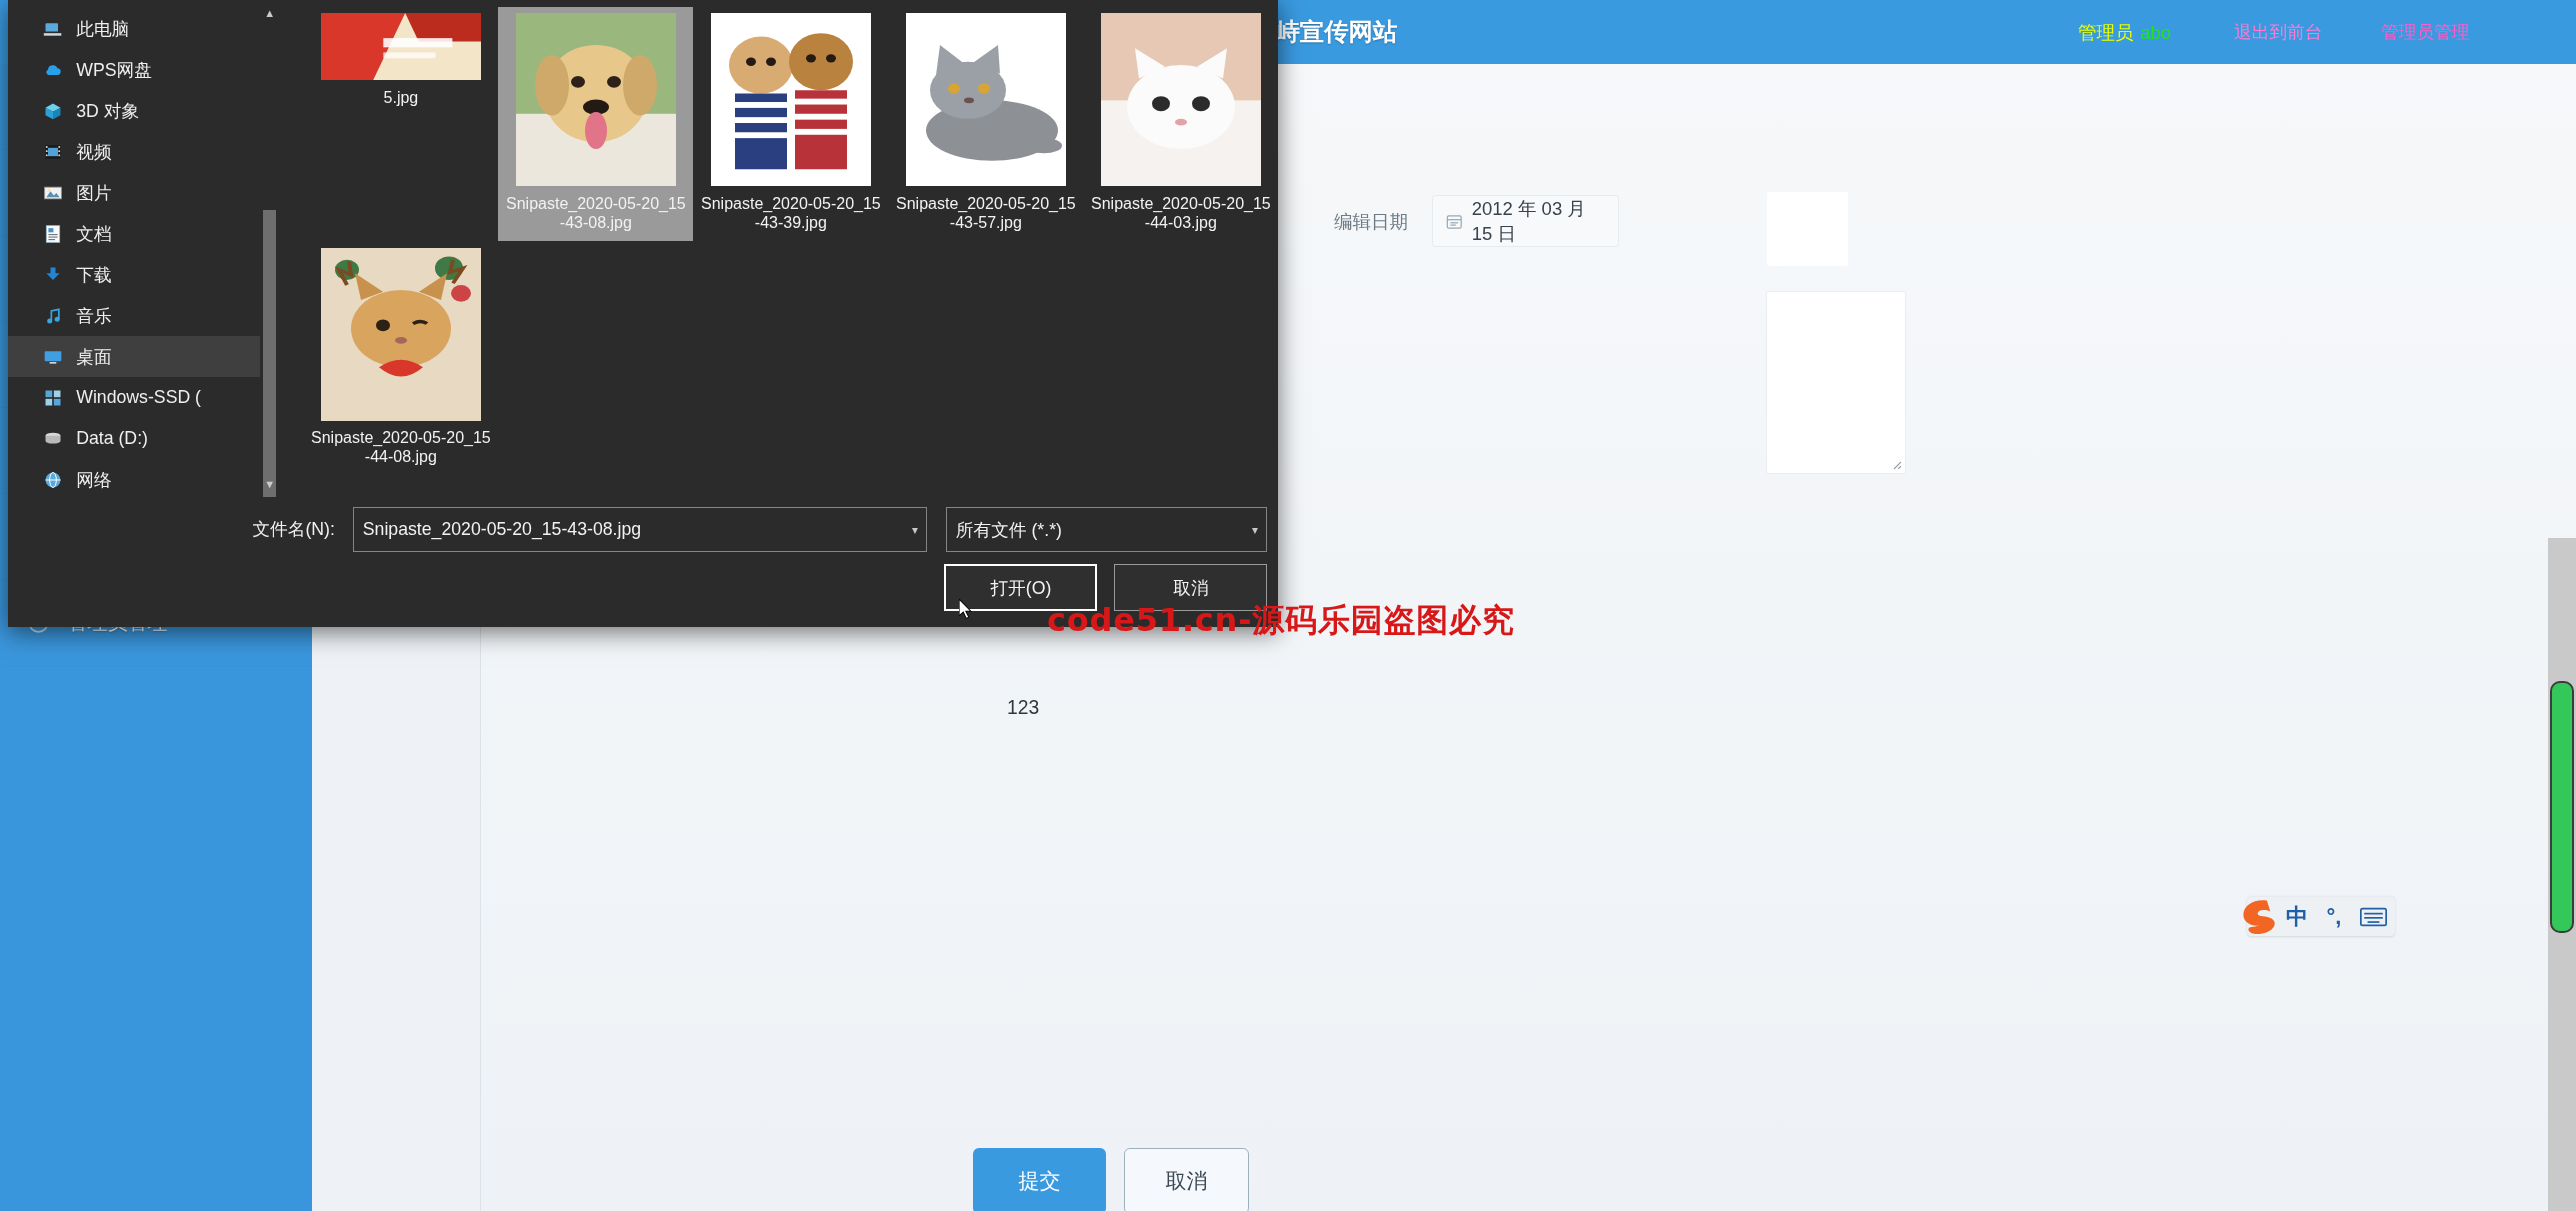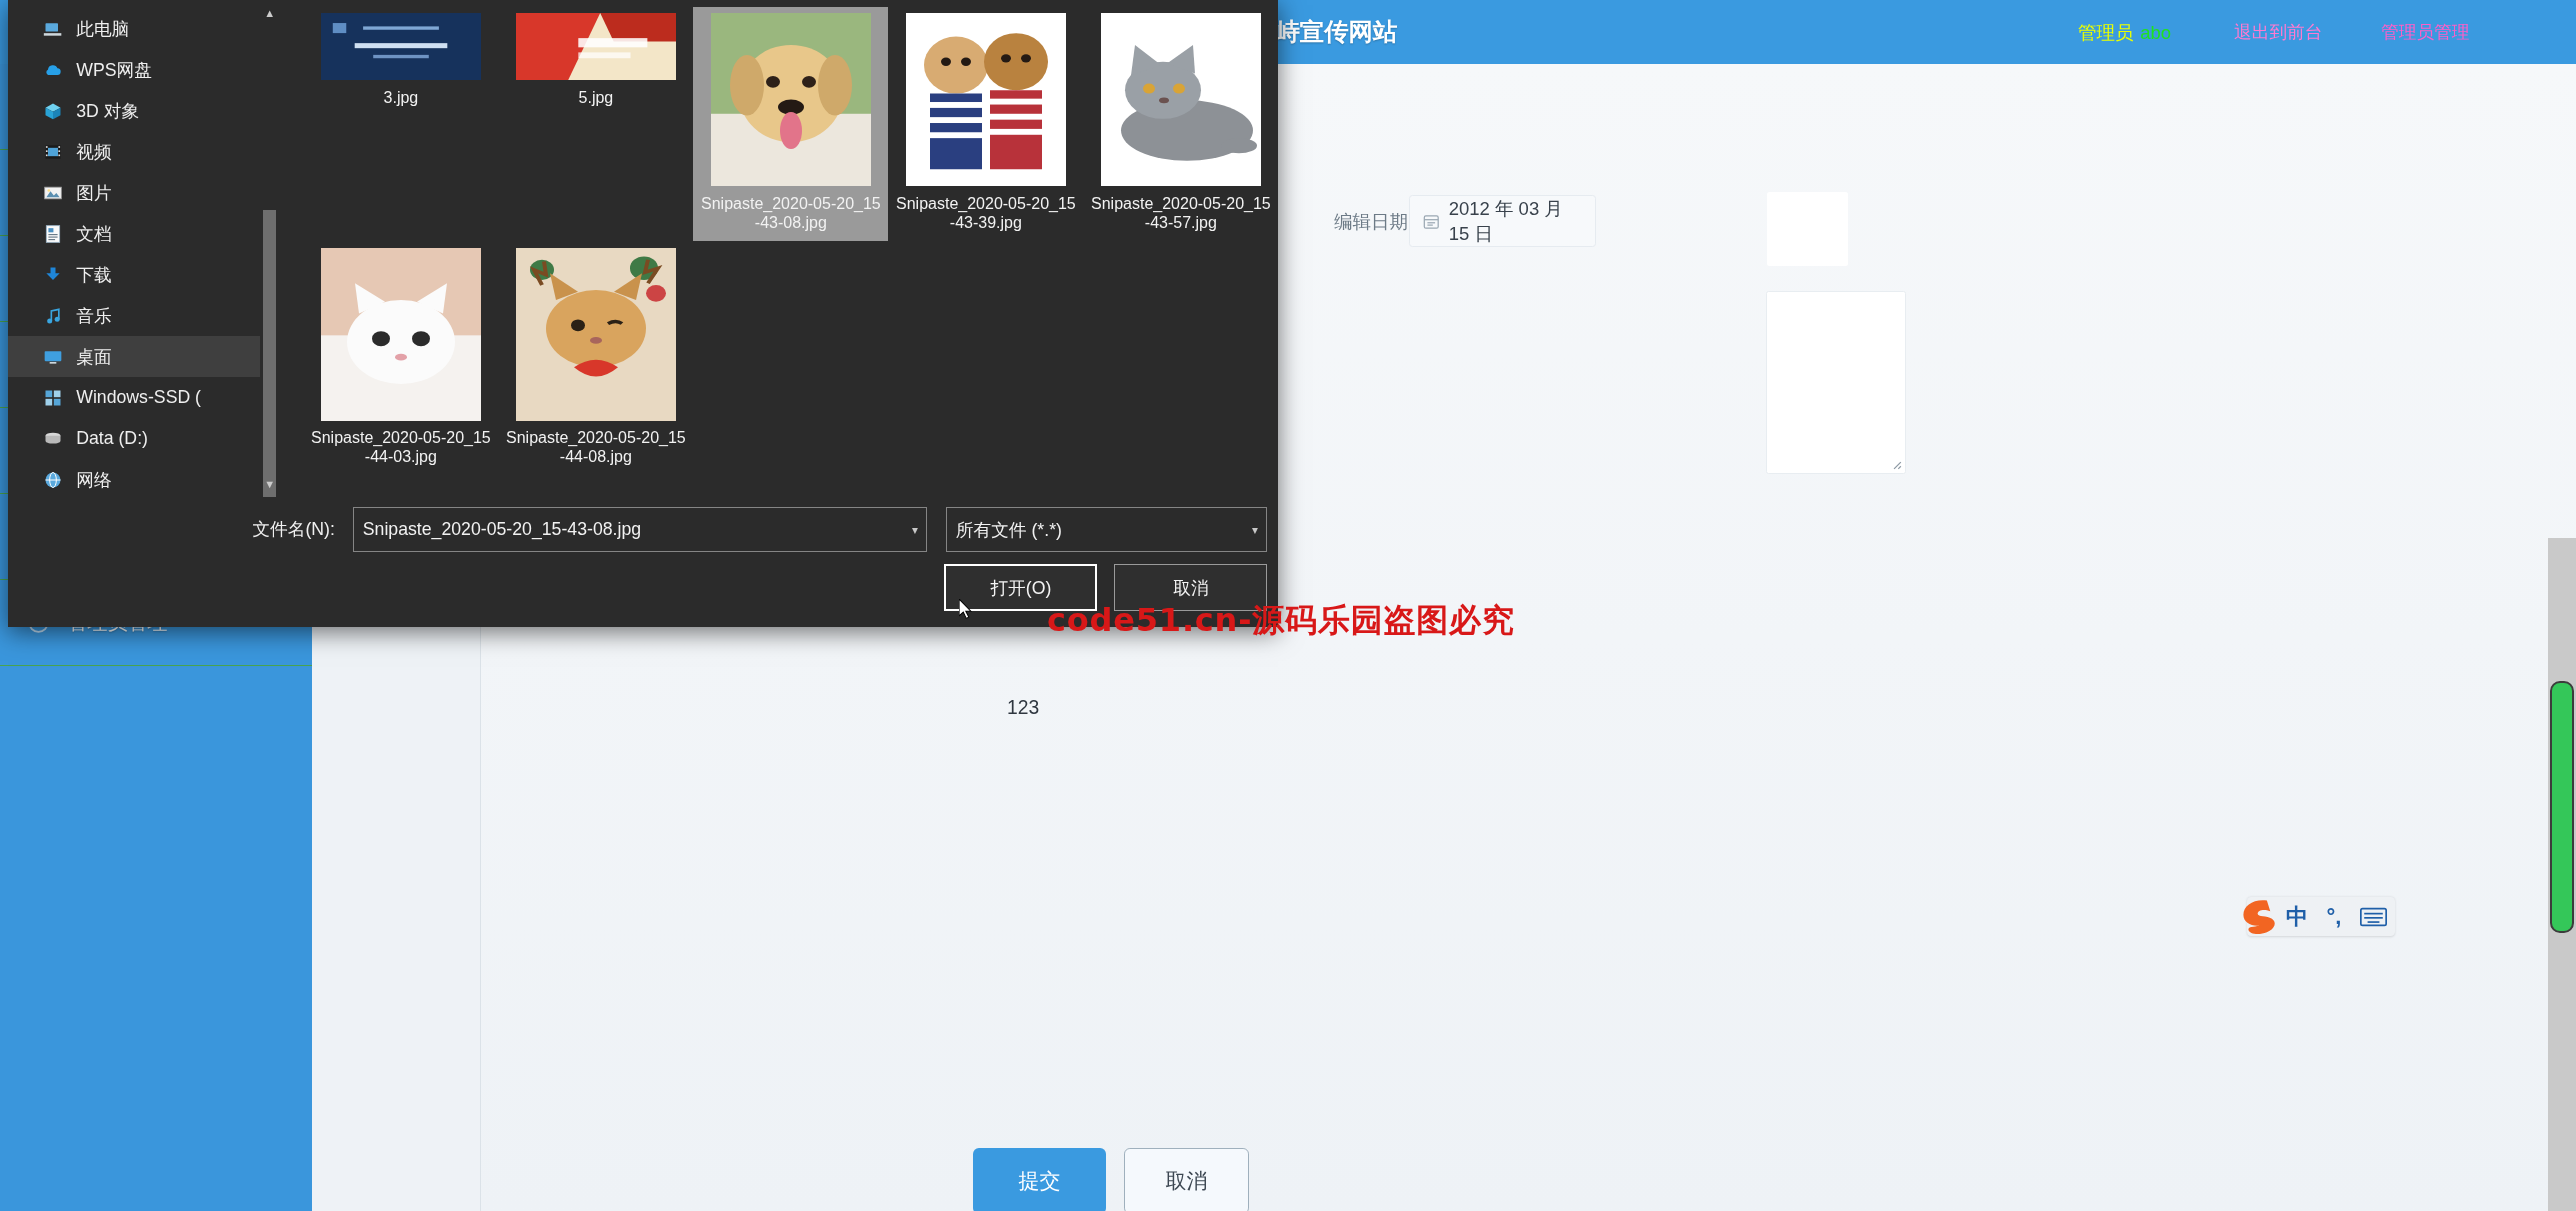--- a/index.html
+++ b/index.html
@@ -103,21 +103,21 @@
   }
   #form-card {
     position: absolute; left: 168px; top: 0px; right: 0px; bottom: 0px;
     background: linear-gradient(180deg,#f6f8fa 0%, #eef2f6 100%);
     border-left: 0.8px solid #dbe2e8;
   }
   .field-row { position: absolute; display: flex; align-items: center; }
 
   .field-label {
     font-size: 18.5px; color: #6c7a86;
-    margin-right: 1px; white-space: nowrap;
+    margin-right: 24px; white-space: nowrap;
   }
   .date-input {
     background: #f7f9fb;
     border: 0.8px solid #e6ebf0;
     border-radius: 3.4px;
     height: 52px;
     width: 187px;
     display: flex; align-items: center;
     padding: 0 11.8px;
     font-size: 18.5px; color: #39424c;
@@ -881,32 +881,20 @@
       <div class="sb-arrow" id="sb-up">▲</div>
       <div id="fd-places-thumb"></div>
       <div class="sb-arrow" id="sb-down">▼</div>
     </div>
 
     <div id="fd-files">
       <div class="file-grid" id="file-grid">
           <div class="file-cell">
             <div class="thumb">
               <svg class="art" viewBox="0 0 190 80" preserveAspectRatio="none">
-                <rect width="190" height="80" fill="#16325c"></rect>
-                <rect x="14" y="12" width="16" height="12" fill="#5f8ec4"></rect>
-                <rect x="50" y="16" width="90" height="4" fill="#7fa7d4"></rect>
-                <rect x="40" y="36" width="110" height="6" fill="#cfe0f2"></rect>
-                <rect x="62" y="50" width="66" height="4" fill="#6e93c3"></rect>
-              </svg>
-            </div>
-            <div class="fname">3.jpg</div>
-          </div>
-          <div class="file-cell">
-            <div class="thumb">
-              <svg class="art" viewBox="0 0 190 80" preserveAspectRatio="none">
                 <rect width="190" height="80" fill="#f3e6c8"></rect>
                 <polygon points="0,0 100,0 62,80 0,80" fill="#d8372a"></polygon>
                 <polygon points="100,0 190,0 190,34 116,34" fill="#bc2c1e"></polygon>
                 <rect x="74" y="30" width="82" height="11" fill="#fff" opacity=".88"></rect>
                 <rect x="74" y="47" width="62" height="7" fill="#fff" opacity=".72"></rect>
               </svg>
             </div>
             <div class="fname">5.jpg</div>
           </div>
           <div class="file-cell selected">

